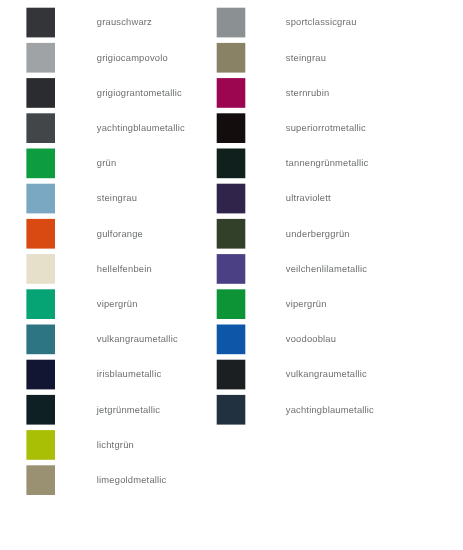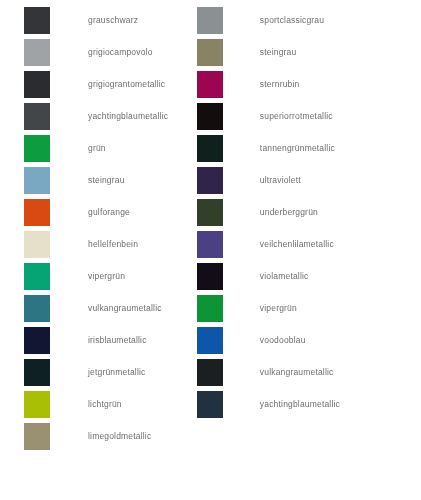--- a/index.html
+++ b/index.html
@@ -161,24 +161,20 @@
       </div>
       <div class="swatch-row">
         <div class="swatch-chip" style="background-color: rgb(50, 64, 42);"></div>
         <span class="swatch-label">underberggrün</span>
       </div>
       <div class="swatch-row">
         <div class="swatch-chip" style="background-color: rgb(74, 64, 131);"></div>
         <span class="swatch-label">veilchenlilametallic</span>
       </div>
       <div class="swatch-row">
-        <div class="swatch-chip" style="background-color: rgb(19, 13, 26);"></div>
-        <span class="swatch-label">violametallic</span>
-      </div>
-      <div class="swatch-row">
         <div class="swatch-chip" style="background-color: rgb(12, 148, 55);"></div>
         <span class="swatch-label">vipergrün</span>
       </div>
       <div class="swatch-row">
         <div class="swatch-chip" style="background-color: rgb(14, 86, 168);"></div>
         <span class="swatch-label">voodooblau</span>
       </div>
       <div class="swatch-row">
         <div class="swatch-chip" style="background-color: rgb(27, 31, 34);"></div>
         <span class="swatch-label">vulkangraumetallic</span>

